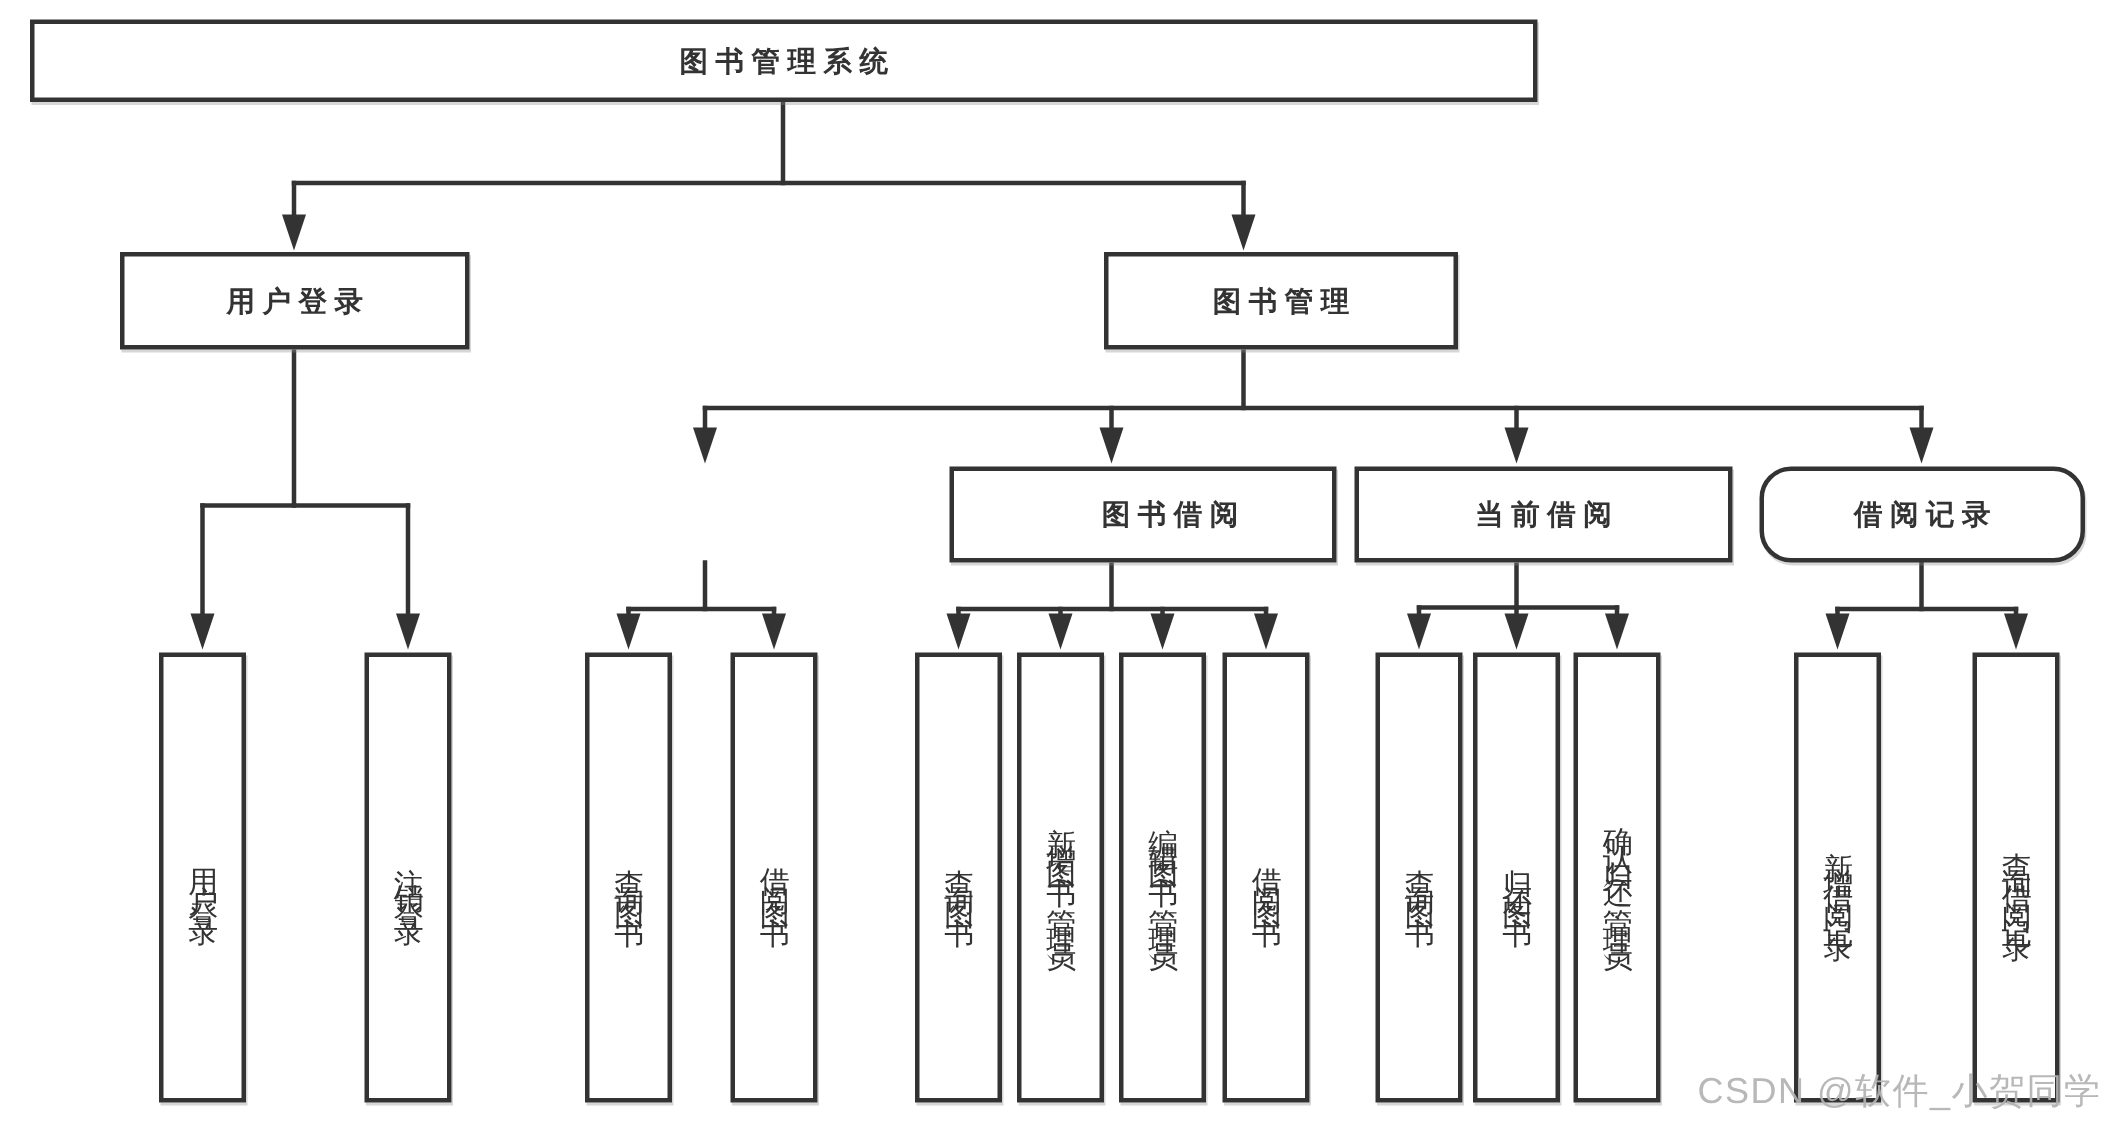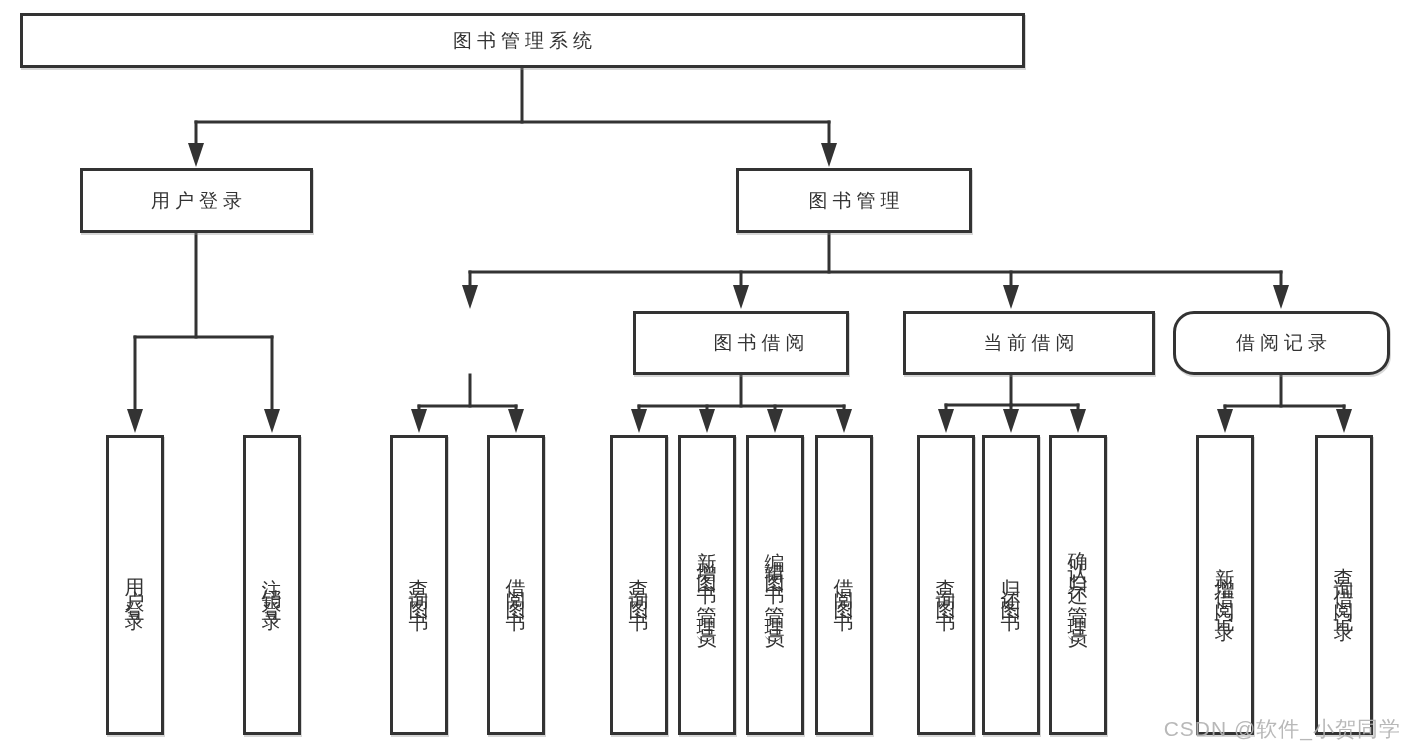--- a/index.html
+++ b/index.html
@@ -28,20 +28,21 @@
     border: 3px solid #333333;
     box-shadow: 1px 2px 0 rgba(140,140,140,0.35);
     display: flex;
     align-items: center;
     justify-content: center;
     color: #333333;
     font-size: 19px;
     letter-spacing: 5px;
     text-indent: 5px;
     white-space: nowrap;
+    font-weight: bold;
   }
   .vbox {
     position: absolute;
     box-sizing: border-box;
     background: #ffffff;
     border: 3px solid #333333;
     box-shadow: 1px 2px 0 rgba(140,140,140,0.35);
     display: flex;
     align-items: center;
     justify-content: center;
@@ -50,21 +51,21 @@
   }
   .vbox span {
     writing-mode: vertical-rl;
     letter-spacing: 11px;
     line-height: 1;
   }
   #watermark {
     position: absolute;
     right: 4px;
     bottom: 4px;
-    font-size: 21px;
+    font-size: 24px;
     color: rgba(178,178,178,0.92);
     letter-spacing: 1px;
     z-index: 10;
     white-space: nowrap;
   }
 </style>
 </head>
 <body>
 
 <div id="canvas">
@@ -136,21 +137,21 @@
       <polygon points="1217,409 1233,409 1225,433"></polygon>
       <polygon points="1336,409 1352,409 1344,433"></polygon>
     </g>
   </svg>
 
   <div class="box" style="left:20px; top:13px; width:1005px; height:55px;">图书管理系统</div>
 
   <div class="box" style="left:80px; top:168px; width:233px; height:65px;">用户登录</div>
   <div class="box" style="left:711px; top:168px; width:236px; height:65px;margin-left:25px;">图书管理</div>
 
-  <div class="box" style="left:633px; top:311px; width:216px; height:64px;padding-left:36px;">图书借阅</div>
+  <div class="box" style="left:633px; top:311px; width:258px; height:64px;padding-left:36px;">图书借阅</div>
   <div class="box" style="left:903px; top:311px; width:252px; height:64px;">当前借阅</div>
   <div class="box" style="left:1173px; top:311px; width:217px; height:64px;border-radius:21px;">借阅记录</div>
 
   <div class="vbox" style="left:106px; top:435px; width:58px; height:300px;">
     <span>用户登录</span>
   </div>
   <div class="vbox" style="left:243px; top:435px; width:58px; height:300px;">
     <span>注销登录</span>
   </div>
 

